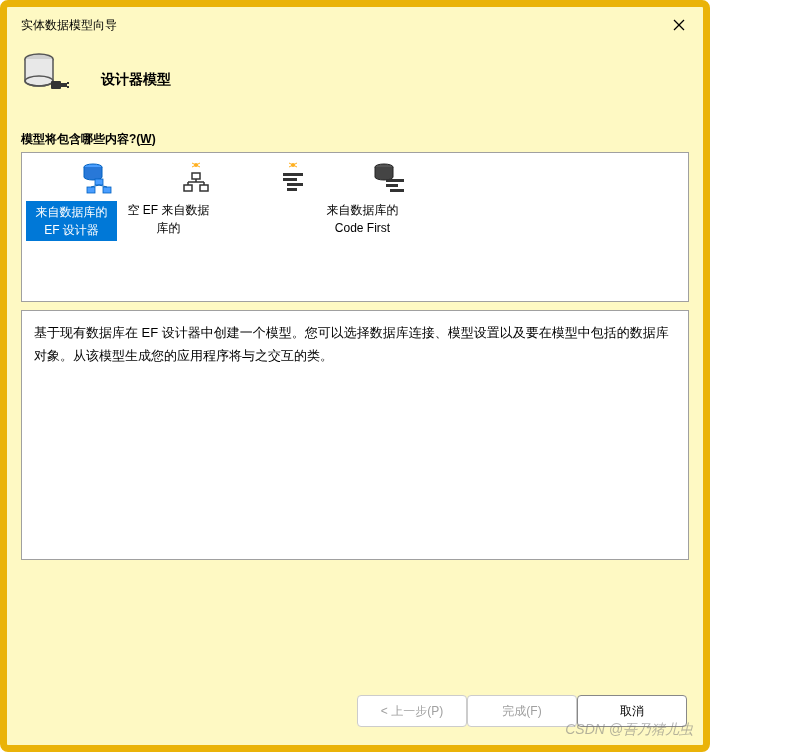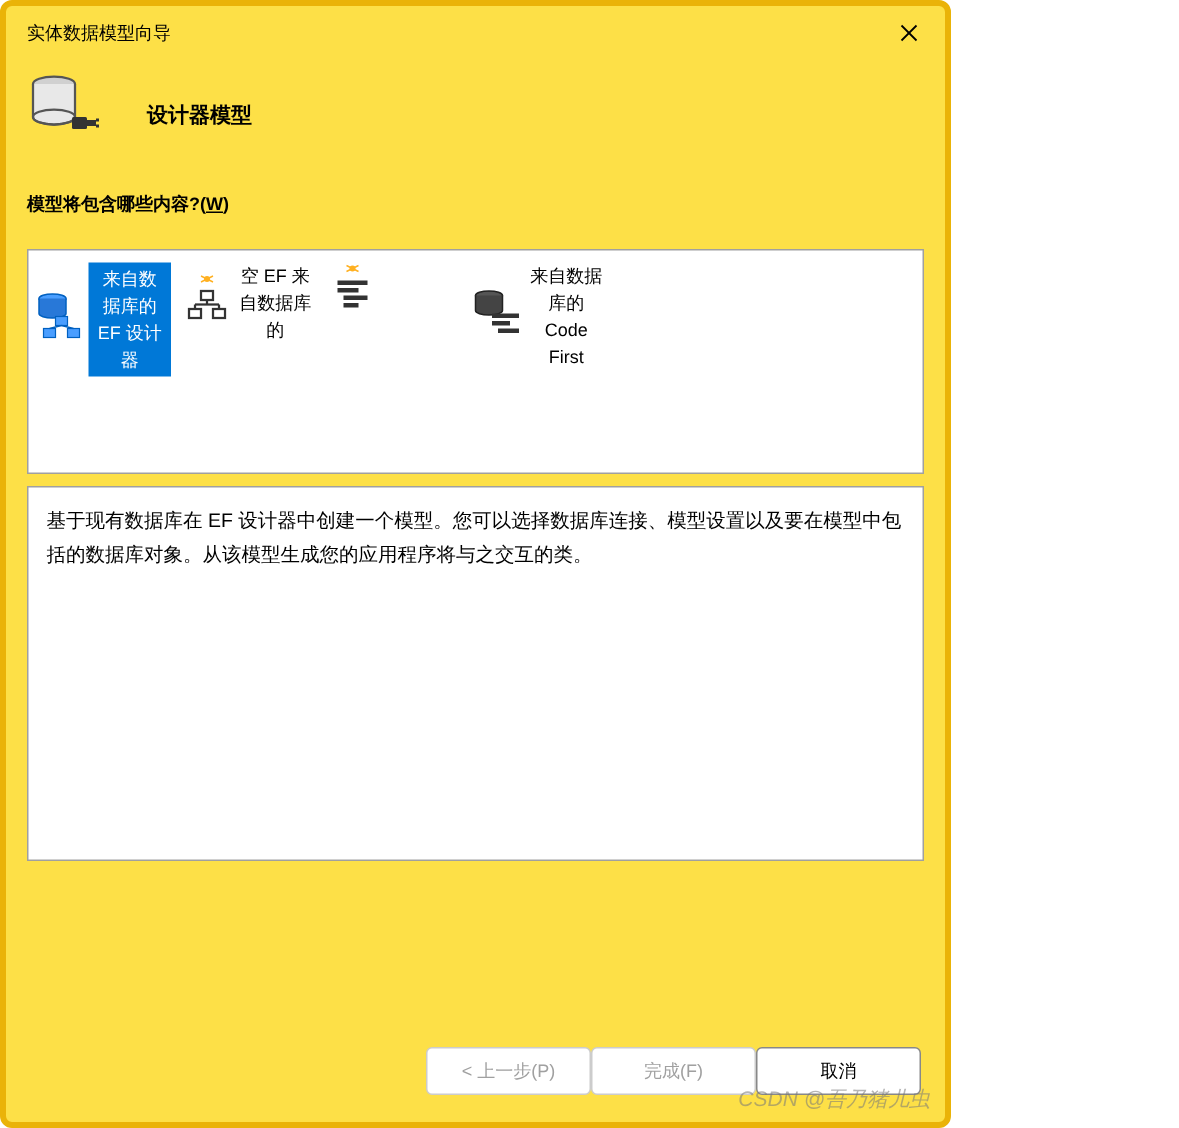--- a/index.html
+++ b/index.html
@@ -10,24 +10,24 @@
     body {
       font-family: "Microsoft YaHei", "Segoe UI", sans-serif;
       font-size: 12px;
       background: #ffffff;
       width: 786px;
       height: 752px;
       position: relative;
       overflow: hidden;
     }
     .dialog {
-      width: 634px;
+      width: 710px;
       height: 752px;
-      background: #fde047;
-      border: 4px solid #eab308;
+      background: #fef9c3;
+      border: 7px solid #eab308;
       border-radius: 8px;
       display: flex;
       flex-direction: column;
       position: relative;
     }
     .titlebar {
       display: flex;
       align-items: center;
       justify-content: space-between;
       padding: 8px 14px 6px 14px;
@@ -67,43 +67,43 @@
     }
     .content-area {
       padding: 0 14px;
       flex: 1;
       display: flex;
       flex-direction: column;
     }
     .prompt-label {
       font-size: 12px;
       font-weight: bold;
-      margin-bottom: 21px;
+      margin-bottom: 4px;
       color: #000;
     }
     .prompt-label .underline {
       text-decoration: underline;
     }
     .options-box {
       border: 1px solid #a0a0a0;
       background: #ffffff;
       height: 150px;
       padding: 4px 2px;
       display: flex;
       align-items: flex-start;
       gap: 2px;
     }
     .option-item {
       width: 95px;
       text-align: center;
       padding: 4px 2px 6px 2px;
       cursor: pointer;
       display: flex;
-      flex-direction: row;
-      align-items: center;
+      flex-direction: column;
+      align-items: flex-end;
     }
     .option-item.selected .option-label {
       background: #0078d7;
       color: #ffffff;
       padding: 2px 4px;
     }
     .option-icon {
       width: 36px;
       height: 36px;
       margin-bottom: 4px;

